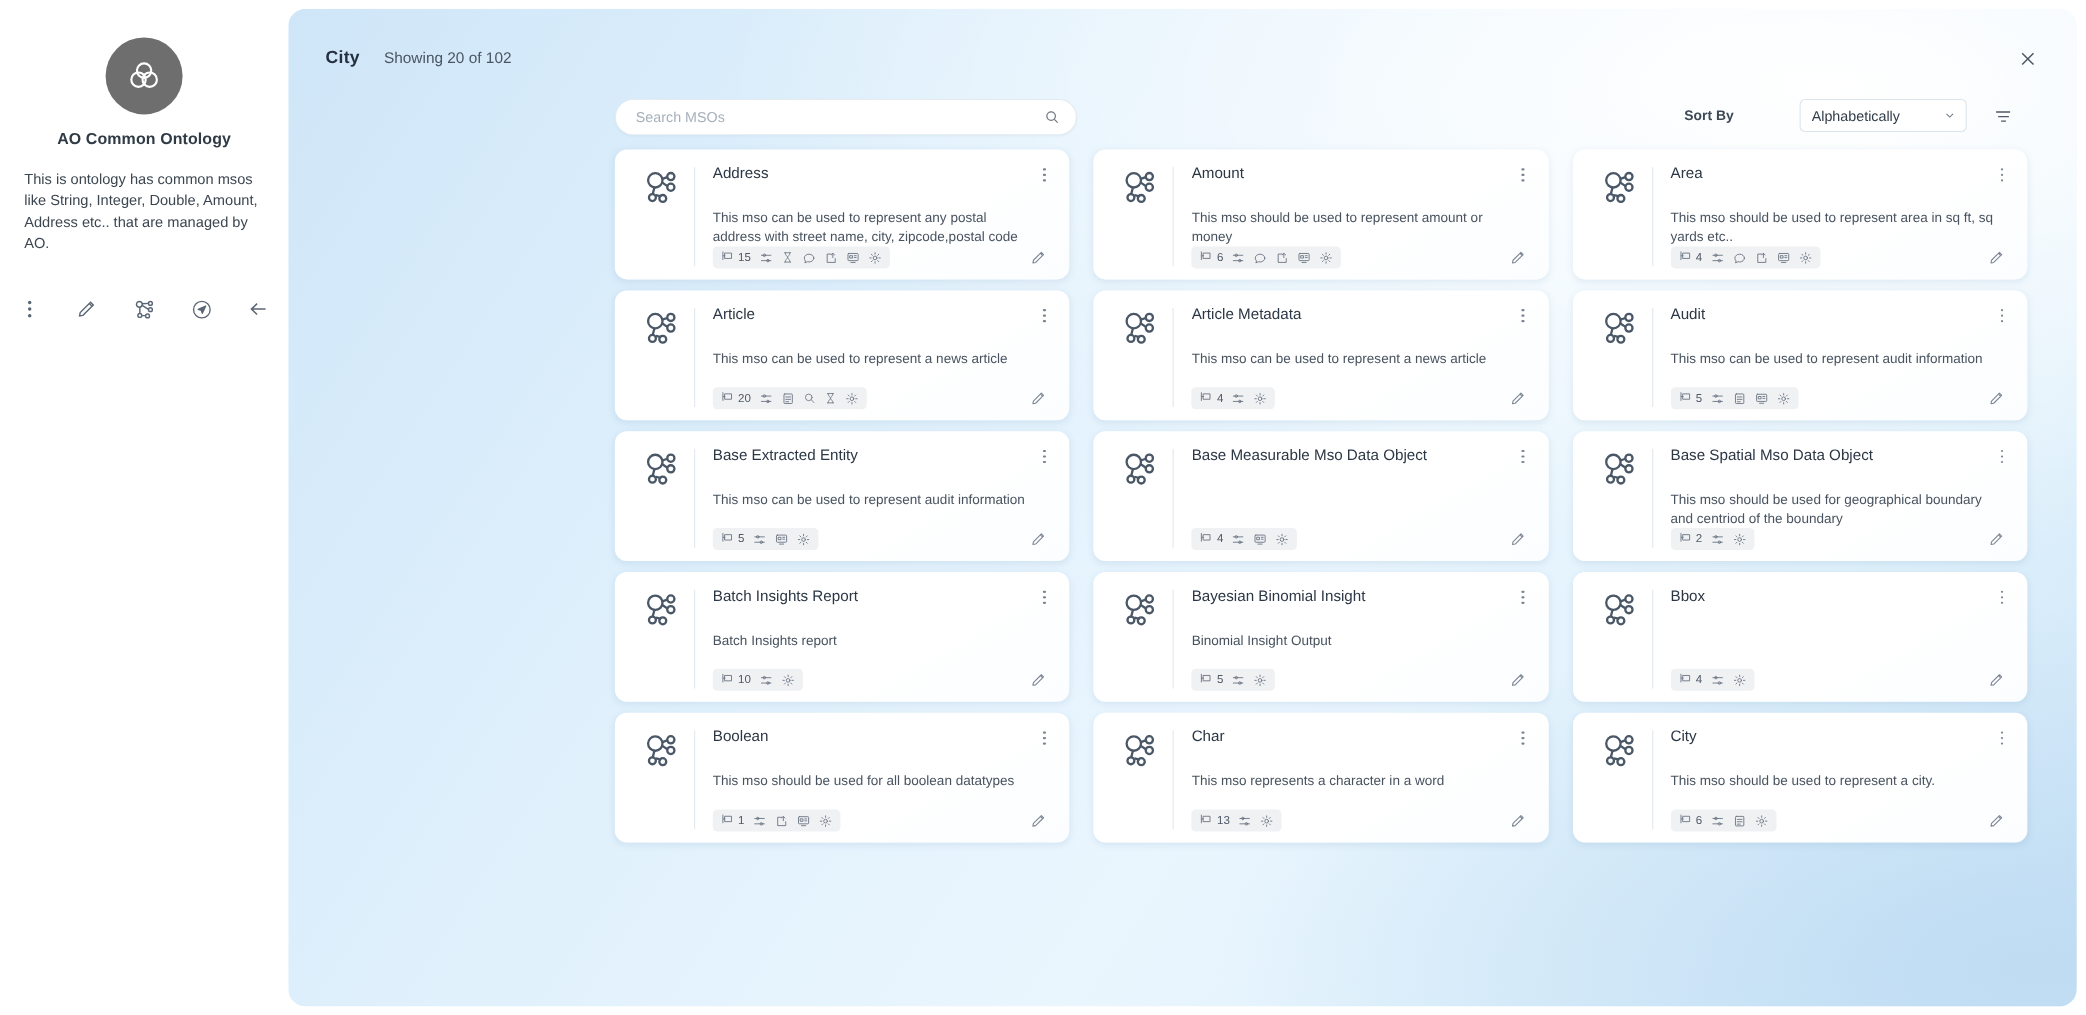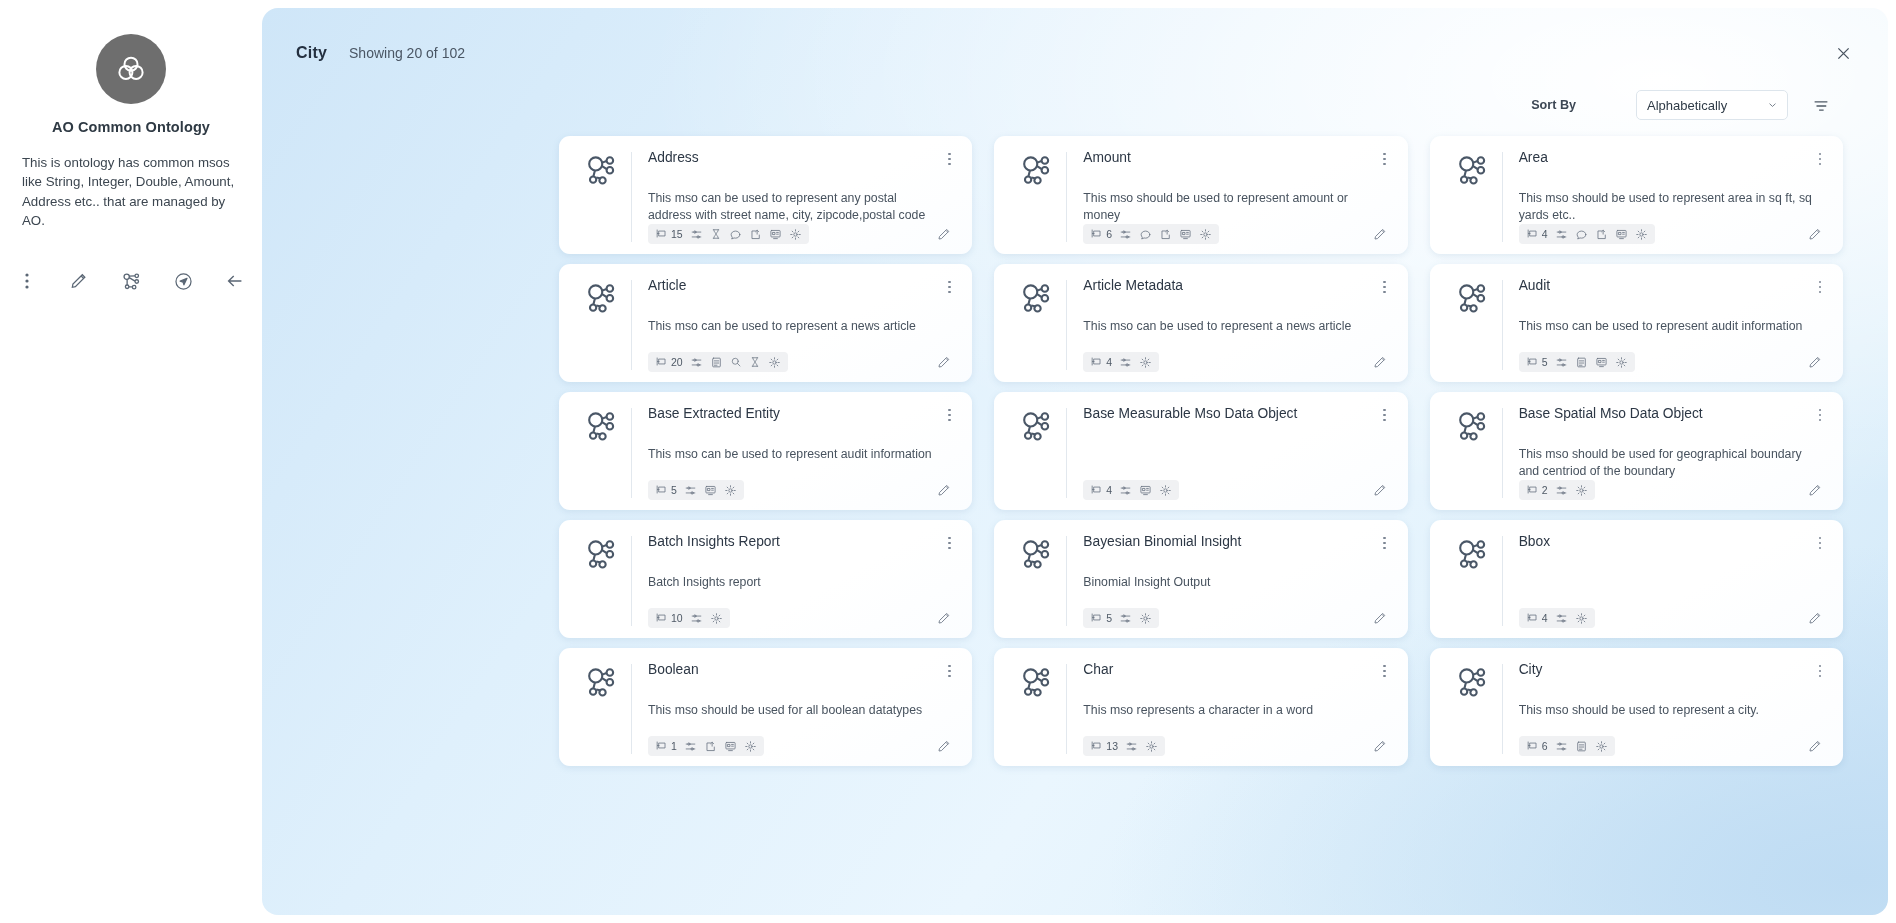--- a/index.html
+++ b/index.html
@@ -299,20 +299,31 @@
         <span class="hdr-title">City</span>
         <span class="hdr-count">Showing 20 of 102</span>
       </div>
 
       <div class="close-btn">
         <svg width="19" height="19" viewBox="0 0 24 24" fill="none" stroke="#4b5662" stroke-width="1.7">
           <path d="M5.5 5.5 18.5 18.5M18.5 5.5 5.5 18.5"></path>
         </svg>
       </div>
 
+      <div class="search-wrap">
+        <div class="search-box">
+          <input type="text" placeholder="Search MSOs" style="">
+          <span class="search-ic">
+            <svg width="15" height="15" viewBox="0 0 24 24" fill="none" stroke="#6d7681" stroke-width="1.8">
+              <circle cx="10.5" cy="10.5" r="6.2"></circle>
+              <path d="M15.2 15.2 20 20"></path>
+            </svg>
+          </span>
+        </div>
+      </div>
 
       <div class="sort-wrap">
         <span class="sort-label">Sort By</span>
         <div class="sort-select">
           <span class="val">Alphabetically</span>
           <span class="chev">
             <svg width="11" height="11" viewBox="0 0 24 24" fill="none" stroke="#6d7783" stroke-width="2">
               <path d="M5.5 9 12 15.2 18.5 9"></path>
             </svg>
           </span>

